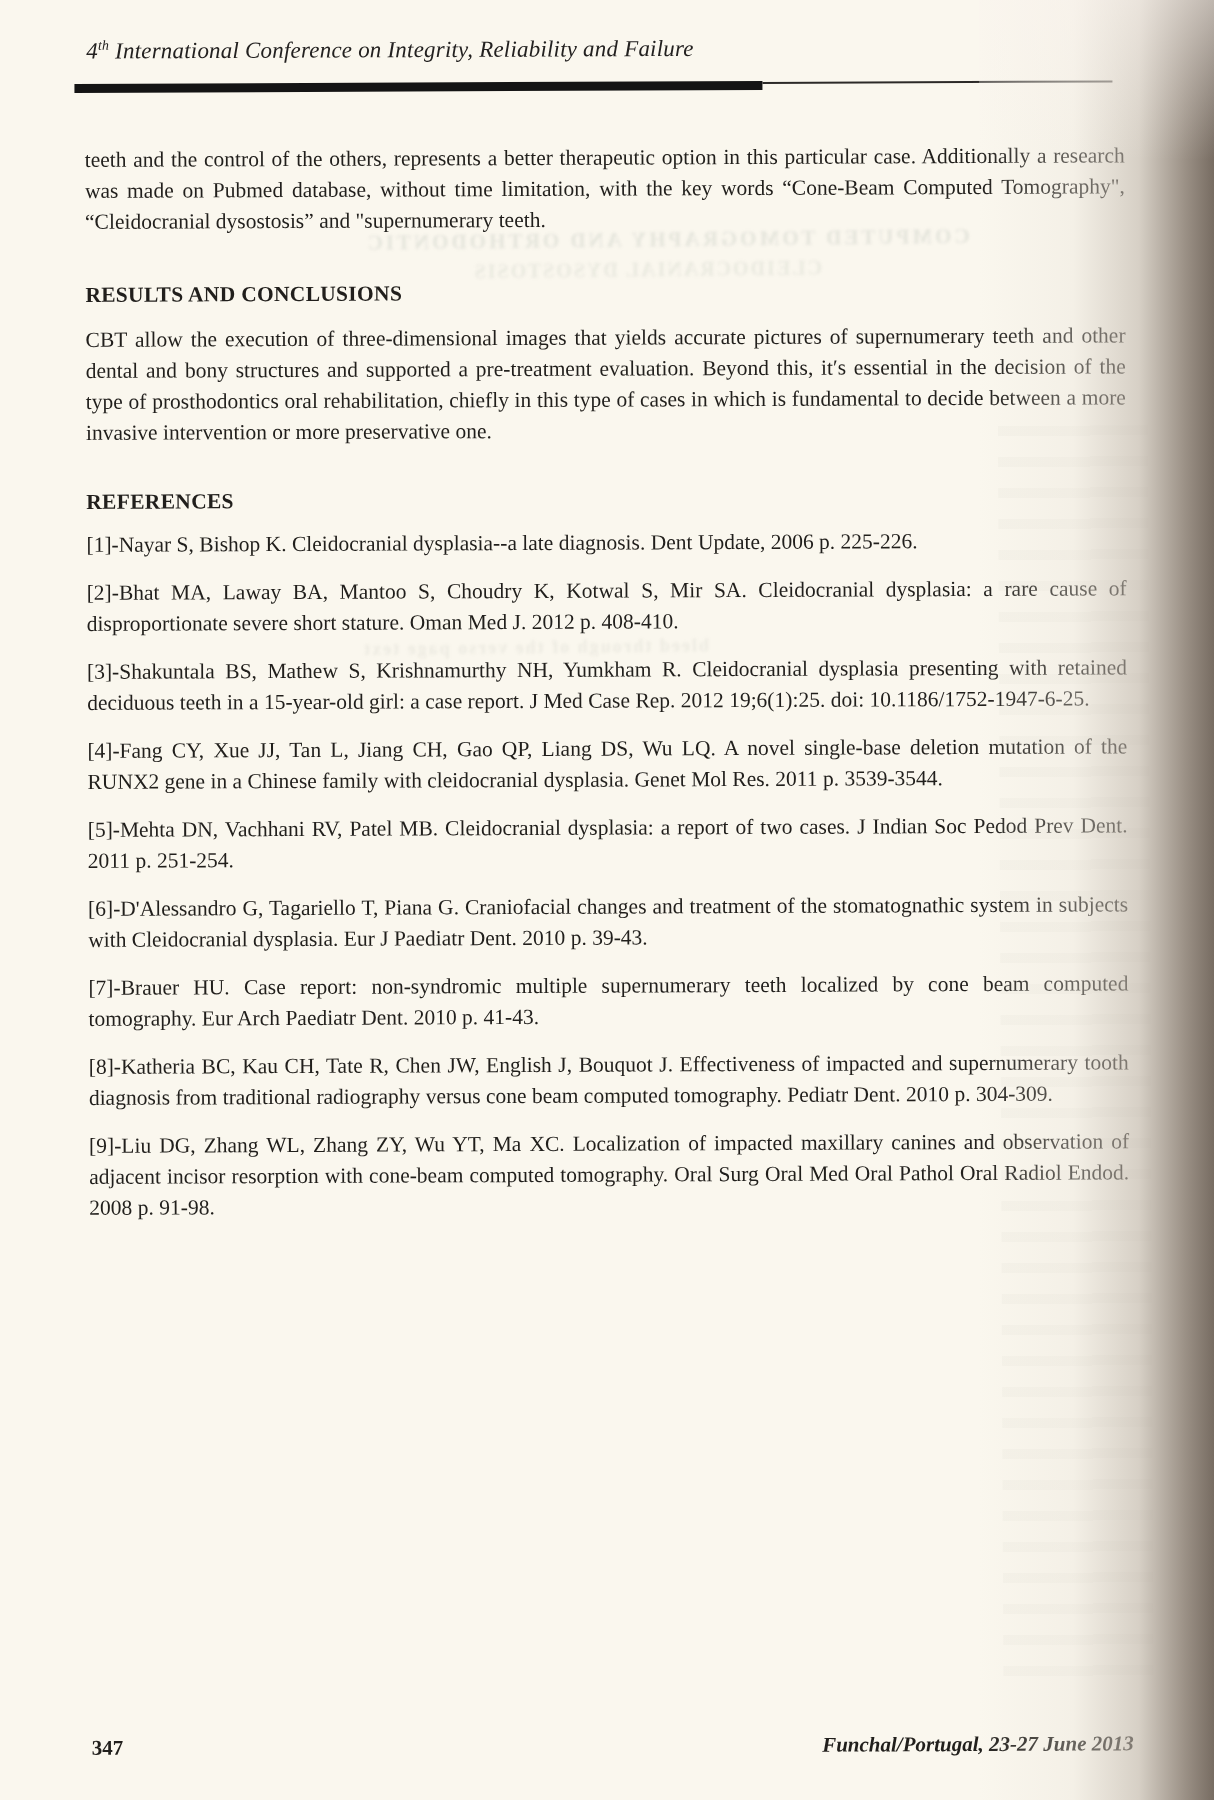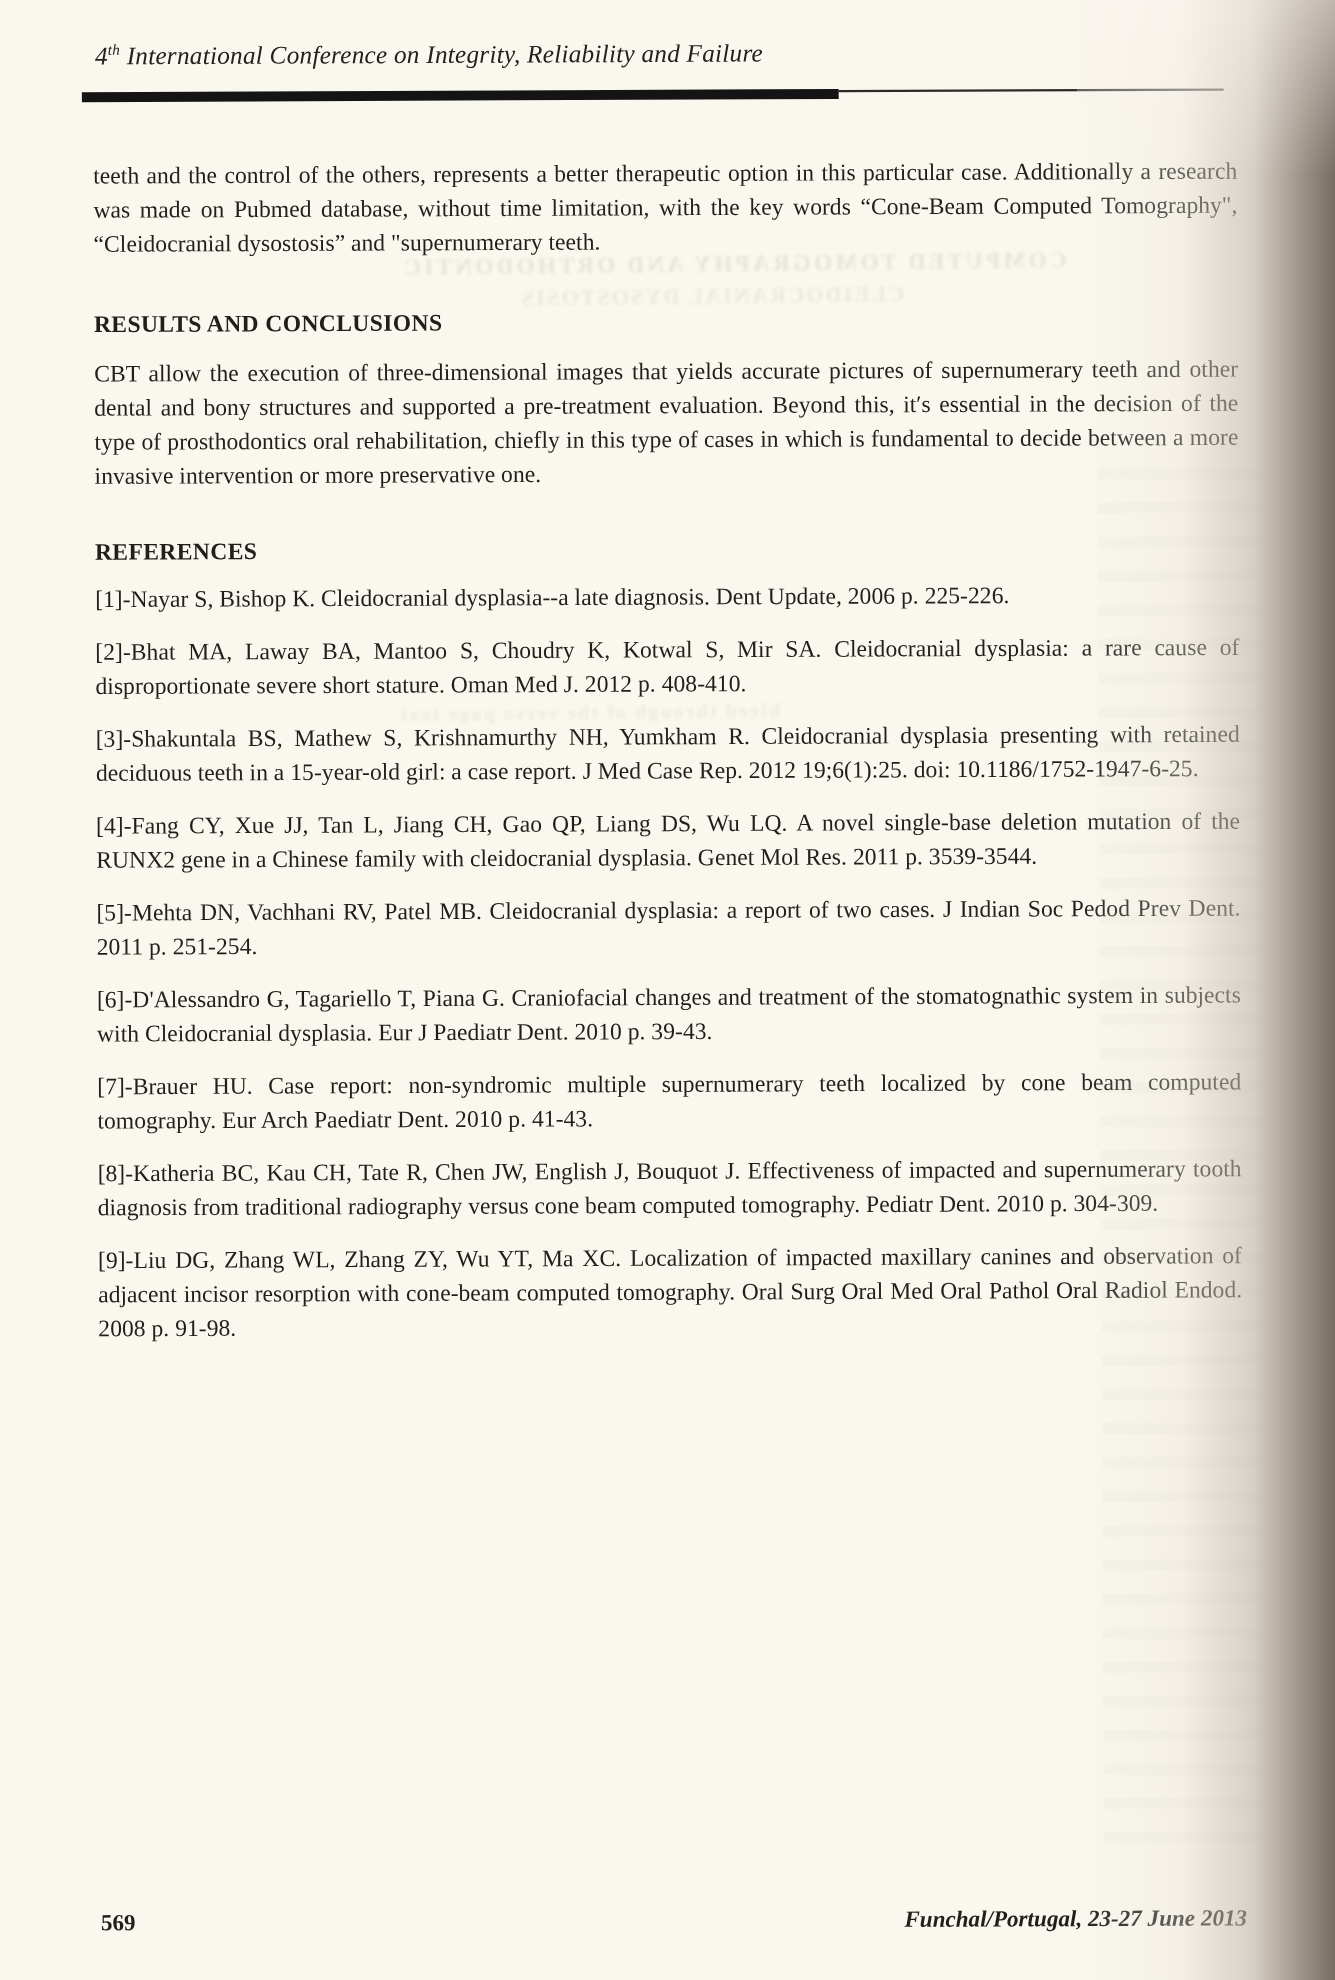--- a/index.html
+++ b/index.html
@@ -116,21 +116,21 @@
     <p class="ref">[3]-Shakuntala BS, Mathew S, Krishnamurthy NH, Yumkham R. Cleidocranial dysplasia presenting with retained deciduous teeth in a 15-year-old girl: a case report. J Med Case Rep. 2012 19;6(1):25. doi: 10.1186/1752-1947-6-25.</p>
     <p class="ref">[4]-Fang CY, Xue JJ, Tan L, Jiang CH, Gao QP, Liang DS, Wu LQ. A novel single-base deletion mutation of the RUNX2 gene in a Chinese family with cleidocranial dysplasia. Genet Mol Res. 2011 p. 3539-3544.</p>
     <p class="ref">[5]-Mehta DN, Vachhani RV, Patel MB. Cleidocranial dysplasia: a report of two cases. J Indian Soc Pedod Prev Dent. 2011 p. 251-254.</p>
     <p class="ref">[6]-D'Alessandro G, Tagariello T, Piana G. Craniofacial changes and treatment of the stomatognathic system in subjects with Cleidocranial dysplasia. Eur J Paediatr Dent. 2010 p. 39-43.</p>
     <p class="ref">[7]-Brauer HU. Case report: non-syndromic multiple supernumerary teeth localized by cone beam computed tomography. Eur Arch Paediatr Dent. 2010 p. 41-43.</p>
     <p class="ref">[8]-Katheria BC, Kau CH, Tate R, Chen JW, English J, Bouquot J. Effectiveness of impacted and supernumerary tooth diagnosis from traditional radiography versus cone beam computed tomography. Pediatr Dent. 2010 p. 304-309.</p>
     <p class="ref">[9]-Liu DG, Zhang WL, Zhang ZY, Wu YT, Ma XC. Localization of impacted maxillary canines and observation of adjacent incisor resorption with cone-beam computed tomography. Oral Surg Oral Med Oral Pathol Oral Radiol Endod. 2008 p. 91-98.</p>
   </div>
 
   <div class="footer">
-    <span class="page-num">569</span>
+    <span class="page-num">347</span>
     <span class="venue">Funchal/Portugal, 23-27 June 2013</span>
   </div>
 
   <div class="ghost ghost1">COMPUTED TOMOGRAPHY AND ORTHODONTIC</div>
   <div class="ghost ghost2">CLEIDOCRANIAL DYSOSTOSIS</div>
   <div class="ghost ghost3">bleed through of the verso page text</div>
   <div class="bleed-strip"></div>
 
 </div>
 

